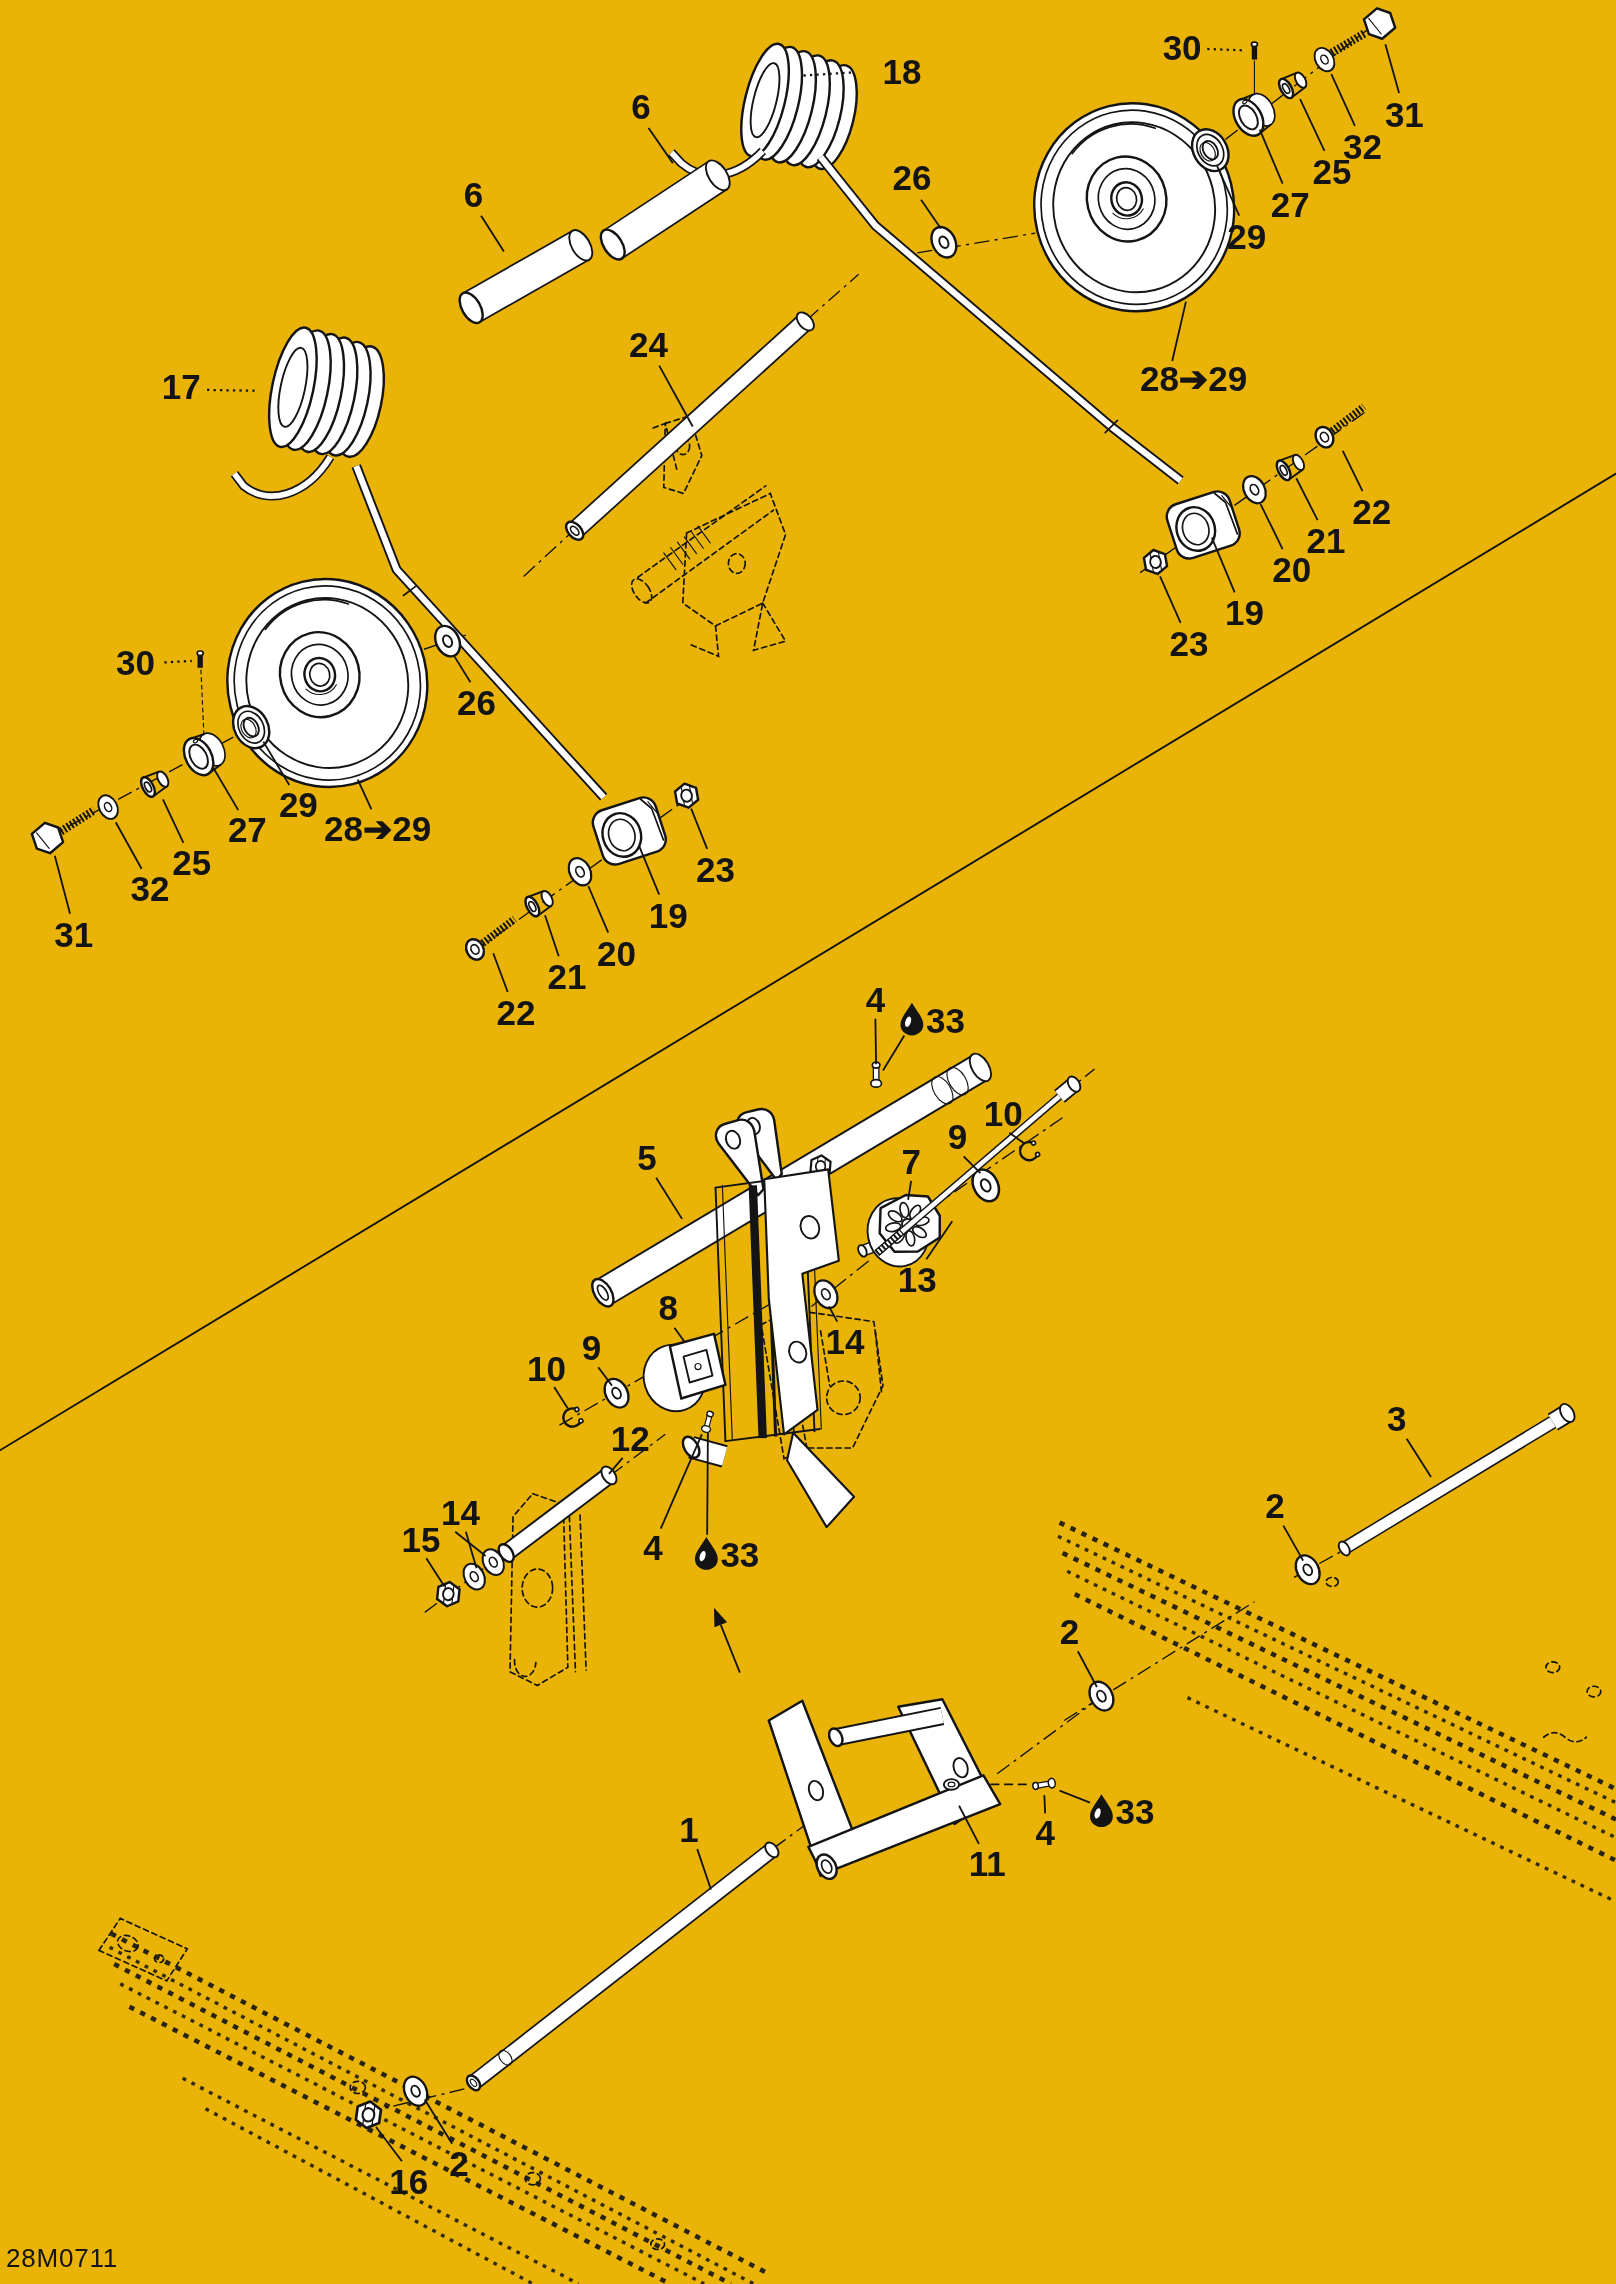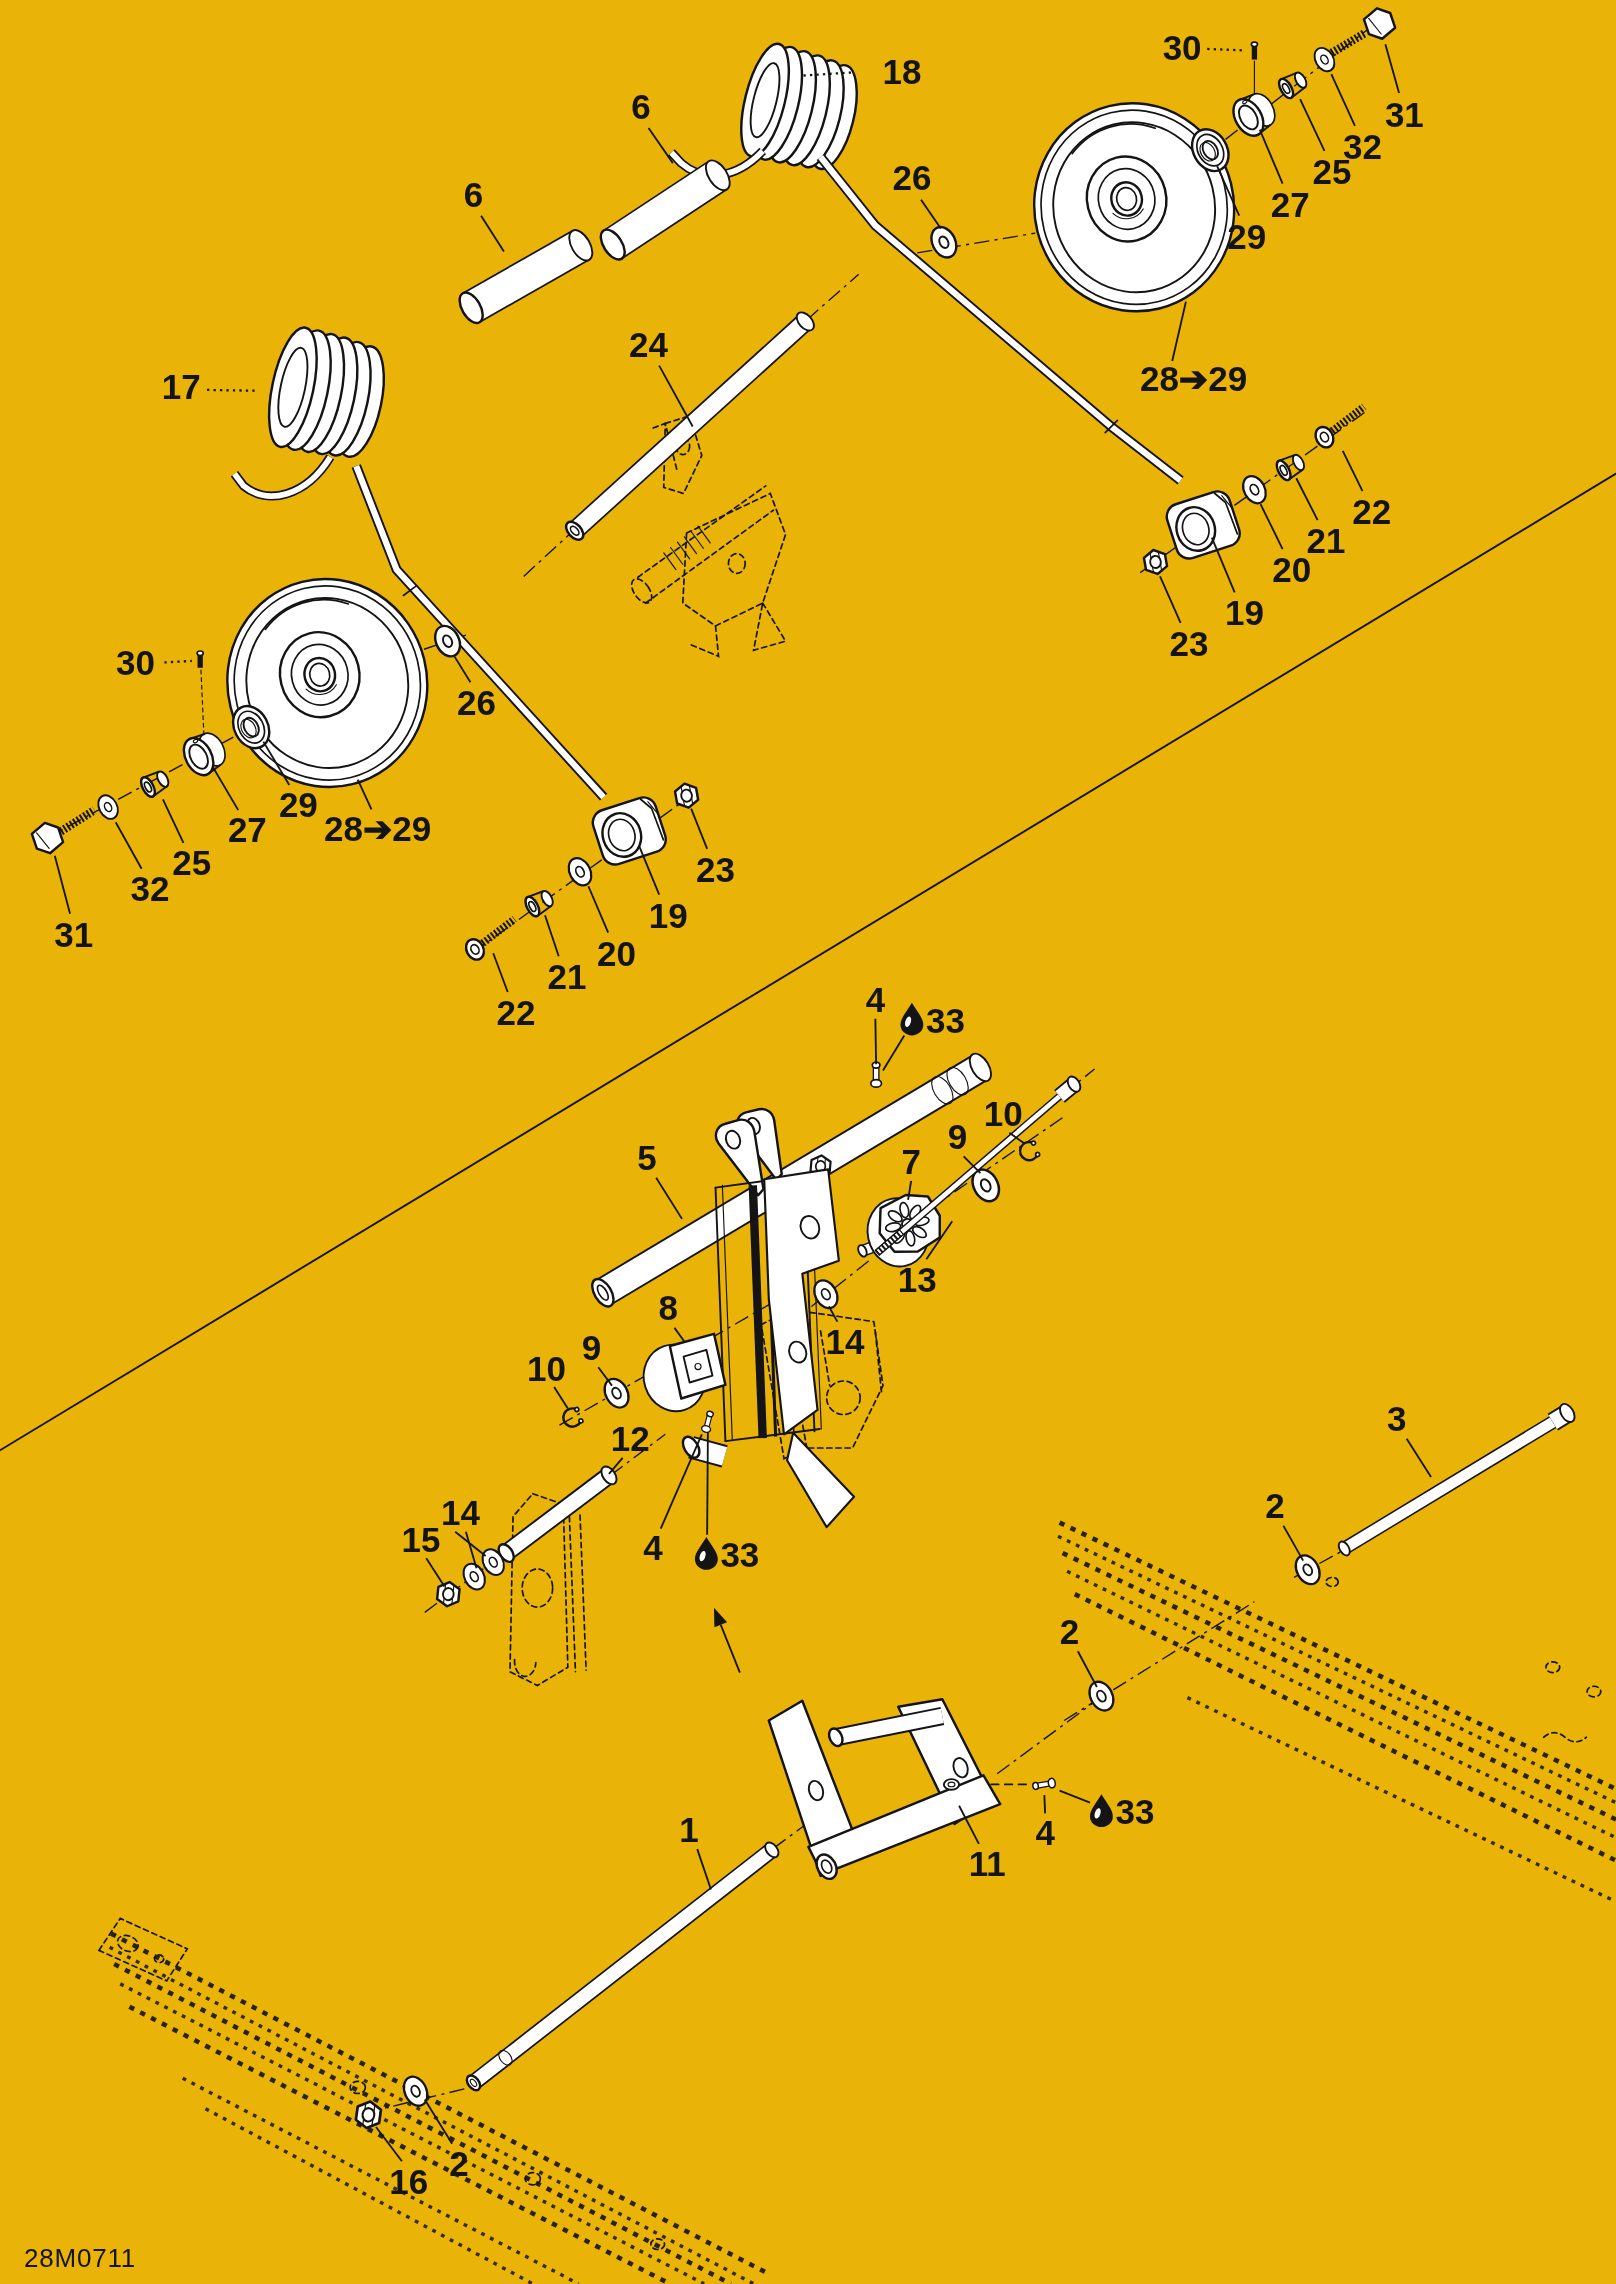--- a/index.html
+++ b/index.html
@@ -17,21 +17,21 @@
   .W  {stroke:#ffffff;fill:none}
   .thread{stroke:#141414;fill:none;stroke-dasharray:2.6 2.6}
   .gdash{stroke:#141414;stroke-width:2.2;fill:none;stroke-dasharray:7 5;stroke-linecap:round}
   .cl {stroke:#141414;stroke-width:1.8;fill:none;stroke-dasharray:20 7 4 7}
   .rail{stroke:#141414;stroke-width:6;fill:none;stroke-dasharray:7 9;opacity:.9}
   .rail2{stroke:#141414;stroke-width:4.5;fill:none;stroke-dasharray:5 8;opacity:.85}
   .leader{stroke:#141414;stroke-width:2.4;fill:none}
   .leader.dotted{stroke-dasharray:3 5.5;stroke-width:3}
   text.callout{font-family:"Liberation Sans",sans-serif;font-weight:700;font-size:46px;
                fill:#141414;text-anchor:middle}
-  .footer-code{position:absolute;left:24px;top:2243px;font:400 26px "Liberation Sans",sans-serif;
+  .footer-code{position:absolute;left:6px;top:2243px;font:400 26px "Liberation Sans",sans-serif;
                color:#141414;letter-spacing:0.8px;}
 </style>
 </head>
 <body>
 
 <div class="stage">
 <svg width="1616" height="2284" viewBox="0 0 2123 3000">
   <defs>
     <g id="washer">
       <ellipse rx="15" ry="21" class="t3 f"></ellipse>

